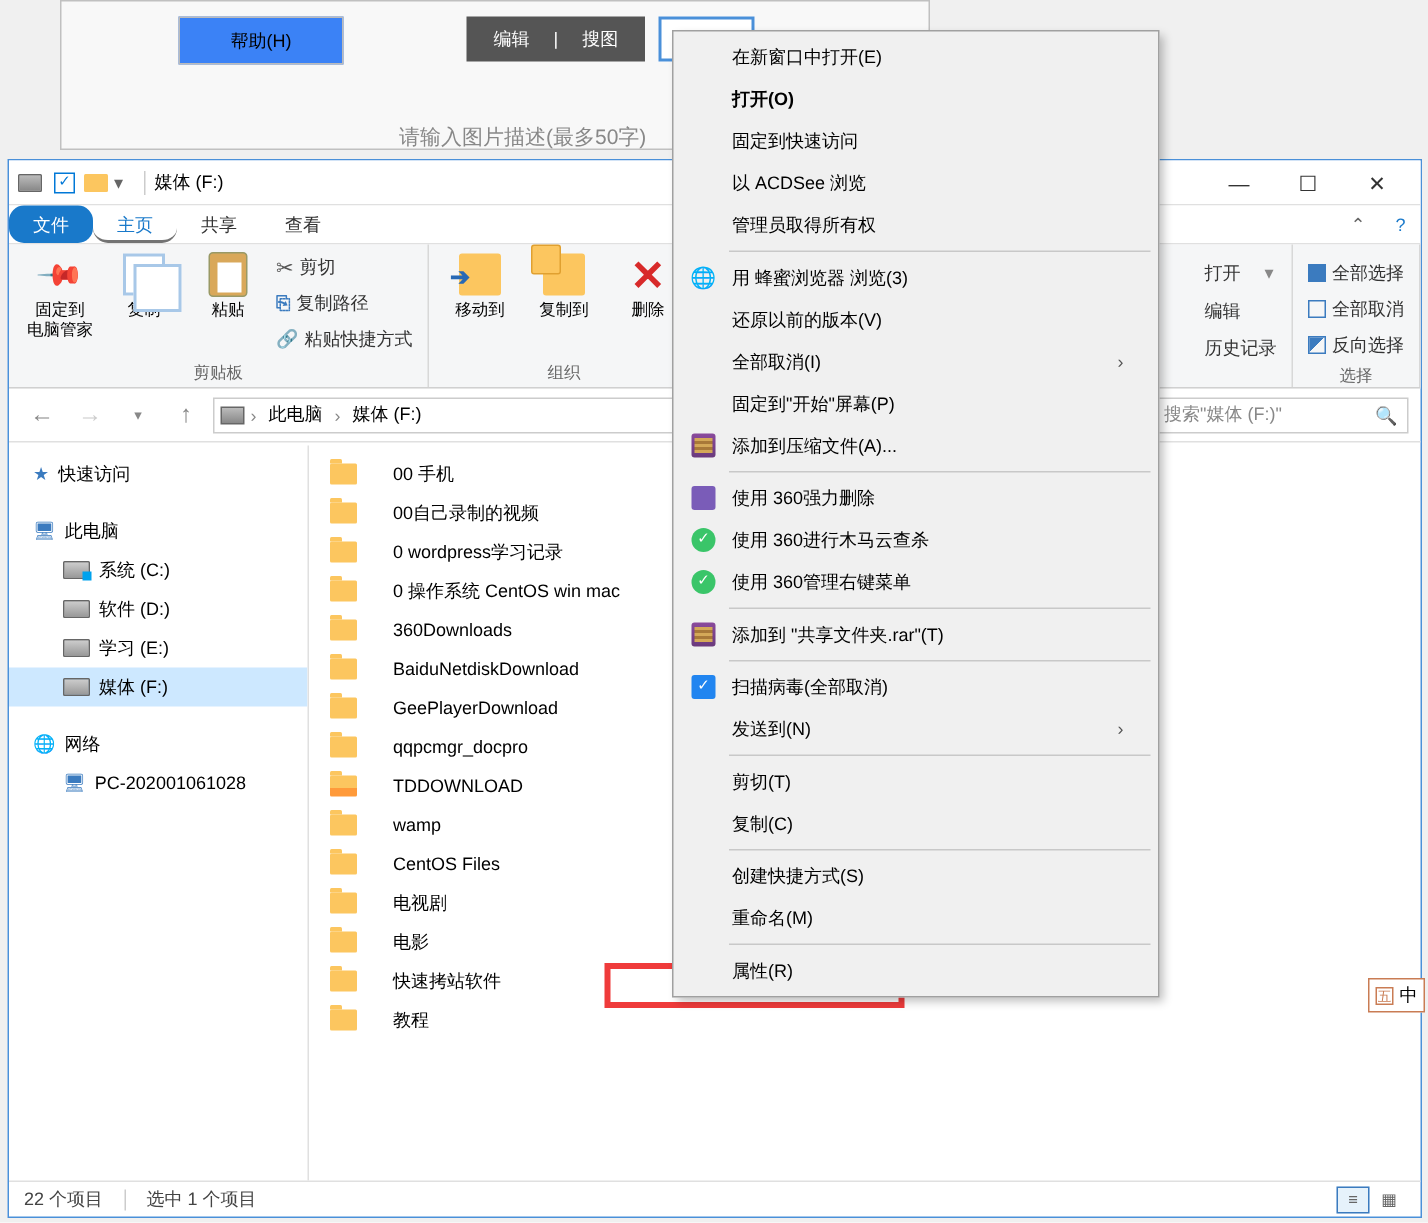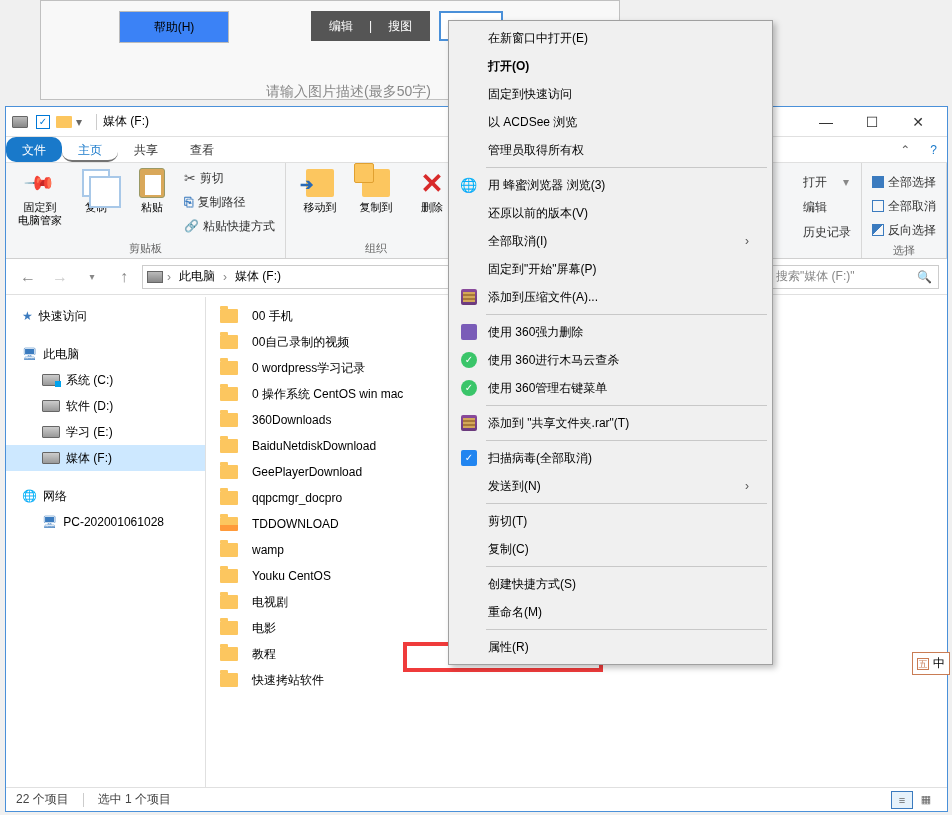--- a/index.html
+++ b/index.html
@@ -74,21 +74,21 @@
 .side-item.active { background: #cde8ff; }
 .si-star { color: #3b7bbf; }
 .si-pc { color: #3b7bbf; }
 .si-drv { width: 18px; height: 12px; background: linear-gradient(#ccc, #999); border: 1px solid #666; border-radius: 1px; }
 .si-drv.c { position: relative; }
 .si-drv.c::after { content:''; position:absolute; width:6px; height:6px; background:#00a2ed; right:-2px; bottom:-2px; }
 .si-net { color: #3b7bbf; }
 .side-gap { height: 12px; }
 
 .filelist { flex: 1; padding: 6px 10px; position: relative; }
-.file-row { height: 26px; display: flex; align-items: center; gap: 14px; padding-left: 4px; width: 230px; }
+.file-row { height: 26px; display: flex; align-items: center; gap: 24px; padding-left: 4px; width: 230px; }
 .file-row .fico { width: 18px; height: 14px; background: #fcc65f; border-radius: 1px; position: relative; }
 .file-row .fico::before { content:''; position:absolute; width:8px; height:3px; background:#fcc65f; top:-3px; left:0; border-radius:1px 1px 0 0; }
 .file-row .fico.dl { background: linear-gradient(#fcc65f 60%, #ff9a3a 60%); }
 .file-row.selected { background: #cde8ff; }
 .highlight-box { position: absolute; border: 4px solid #ef3b3b; left: 197px; top: 345px; width: 200px; height: 30px; pointer-events: none; }
 
 .statusbar { position: absolute; bottom: 0; left: 0; right: 0; height: 24px; border-top: 1px solid #e0e0e0; display: flex; align-items: center; padding: 0 10px; gap: 14px; color: #444; }
 .statusbar .sep { width: 1px; height: 14px; background: #ccc; }
 .statusbar .sp { flex: 1; }
 .view-icons { display: flex; gap: 2px; }
@@ -343,37 +343,37 @@
       <div class="file-row">
           <div class="fico dl"></div>
           <span>TDDOWNLOAD</span>
         </div>
       <div class="file-row">
           <div class="fico"></div>
           <span>wamp</span>
         </div>
       <div class="file-row">
           <div class="fico"></div>
-          <span>Youku CentOS</span>
+          <span>CentOS Files</span>
         </div>
       <div class="file-row">
           <div class="fico"></div>
           <span>电视剧</span>
         </div>
       <div class="file-row">
           <div class="fico"></div>
           <span>电影</span>
         </div>
       <div class="file-row">
           <div class="fico"></div>
+          <span>快速拷站软件</span>
+        </div>
+      <div class="file-row">
+          <div class="fico"></div>
           <span>教程</span>
-        </div>
-      <div class="file-row">
-          <div class="fico"></div>
-          <span>快速拷站软件</span>
         </div>
       <div class="highlight-box"></div>
     </div>
   </div>
 
   <div class="statusbar">
     <span>22 个项目</span>
     <div class="sep"></div>
     <span>选中 1 个项目</span>
     <div class="sp"></div>

